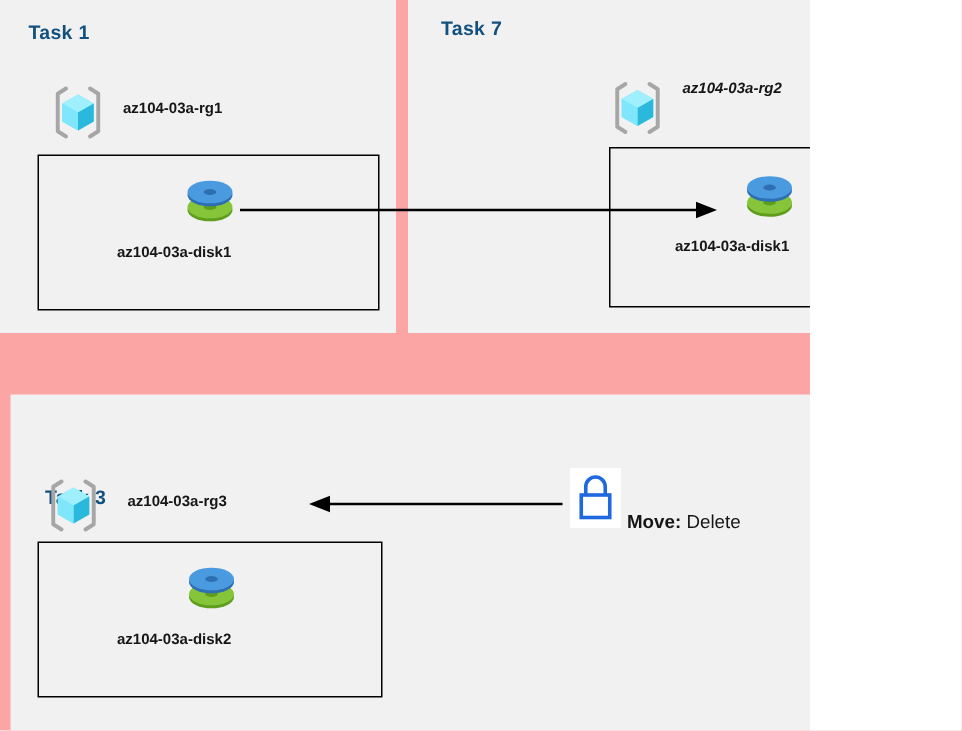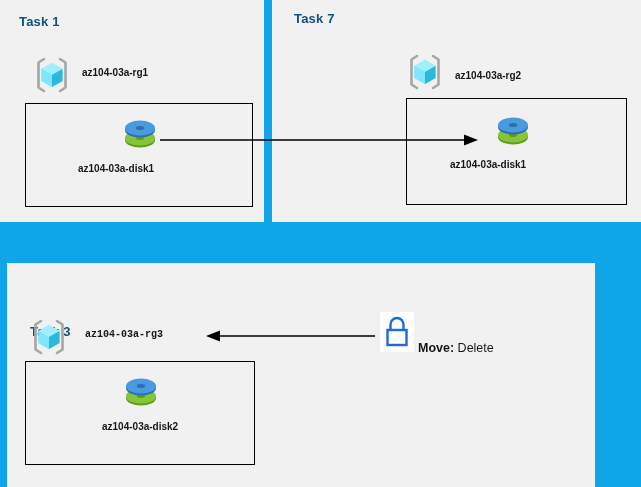--- a/index.html
+++ b/index.html
@@ -6,23 +6,23 @@
   html, body {
     margin: 0;
     padding: 0;
     background: #ffffff;
   }
   body {
     font-family: "Liberation Sans", sans-serif;
   }
   #canvas {
     position: relative;
-    width: 641px;
+    width: 540px;
     height: 487px;
-    background: #0ea5e9;
+    background: #fca5a5;
     overflow: hidden;
   }
 
   
   .panel {
     position: absolute;
     background: #f1f1f1;
   }
   #panel-task1 { left: 0px;   top: 0px;   width: 264px; height: 222px; }
   #panel-task2 { left: 272px; top: 0px;   width: 369px; height: 222px; }
@@ -83,26 +83,26 @@
 
   
   .res-label {
     position: absolute;
     font-size: 10px;
     font-weight: bold;
     color: #161616;
     white-space: nowrap;
   }
   #label-rg1 { left: 82px;  top: 67px; }
-  #label-rg2 { left: 455px; top: 70px; }
-  #label-rg3 { left: 85px;  top: 329px; font-family: Liberation Mono, monospace; }
+  #label-rg2 { left: 455px; top: 54px; font-style: italic; }
+  #label-rg3 { left: 85px;  top: 329px; }
 
   #label-disk1-a { left: 78px;  top: 163px; }
   #label-disk1-b { left: 450px; top: 159px; }
-  #label-disk2   { left: 78px;  top: 421px; margin-left: 24px; }
+  #label-disk2   { left: 78px;  top: 421px; }
 
   #label-move {
     position: absolute;
     left: 281px;
     top: 118px;
     font-size: 13px;
     font-weight: bold;
     color: #161616;
     white-space: nowrap;
   }

